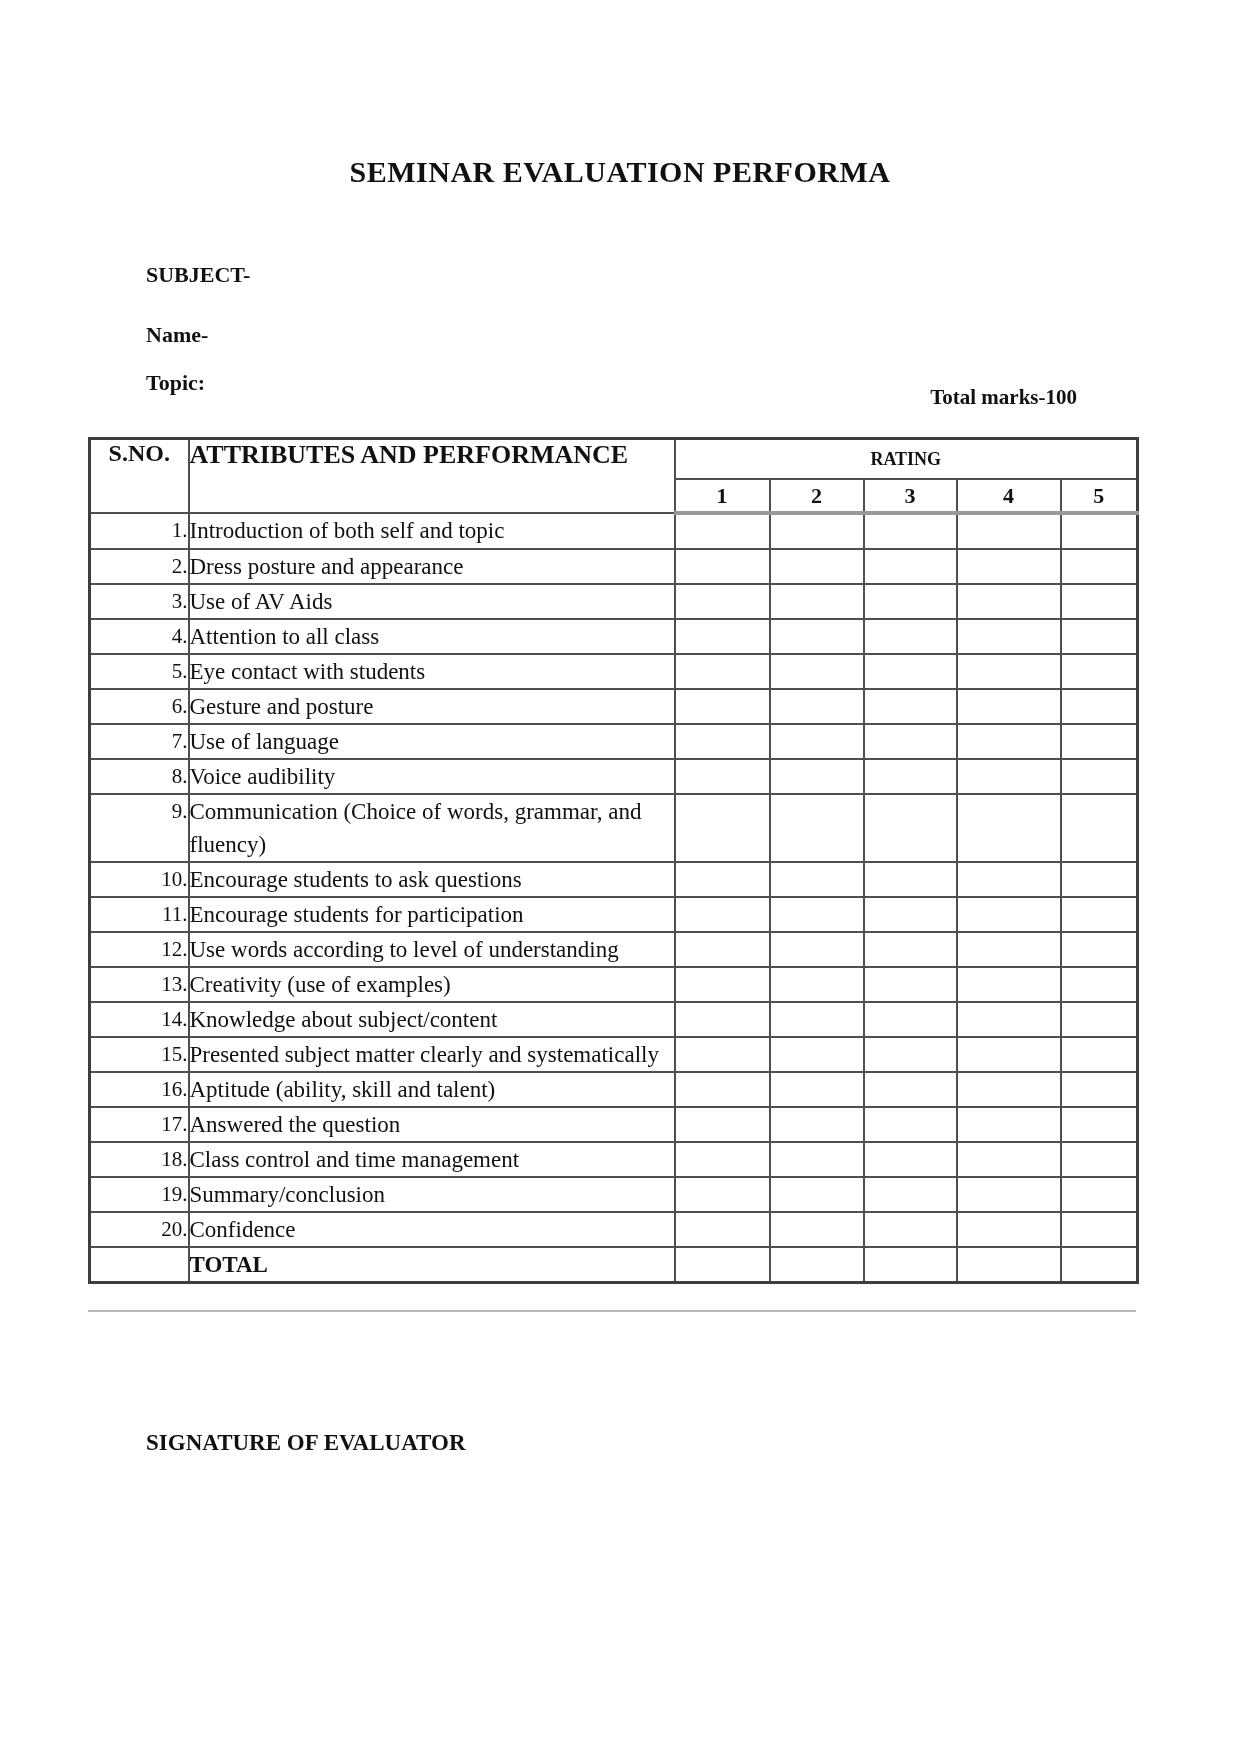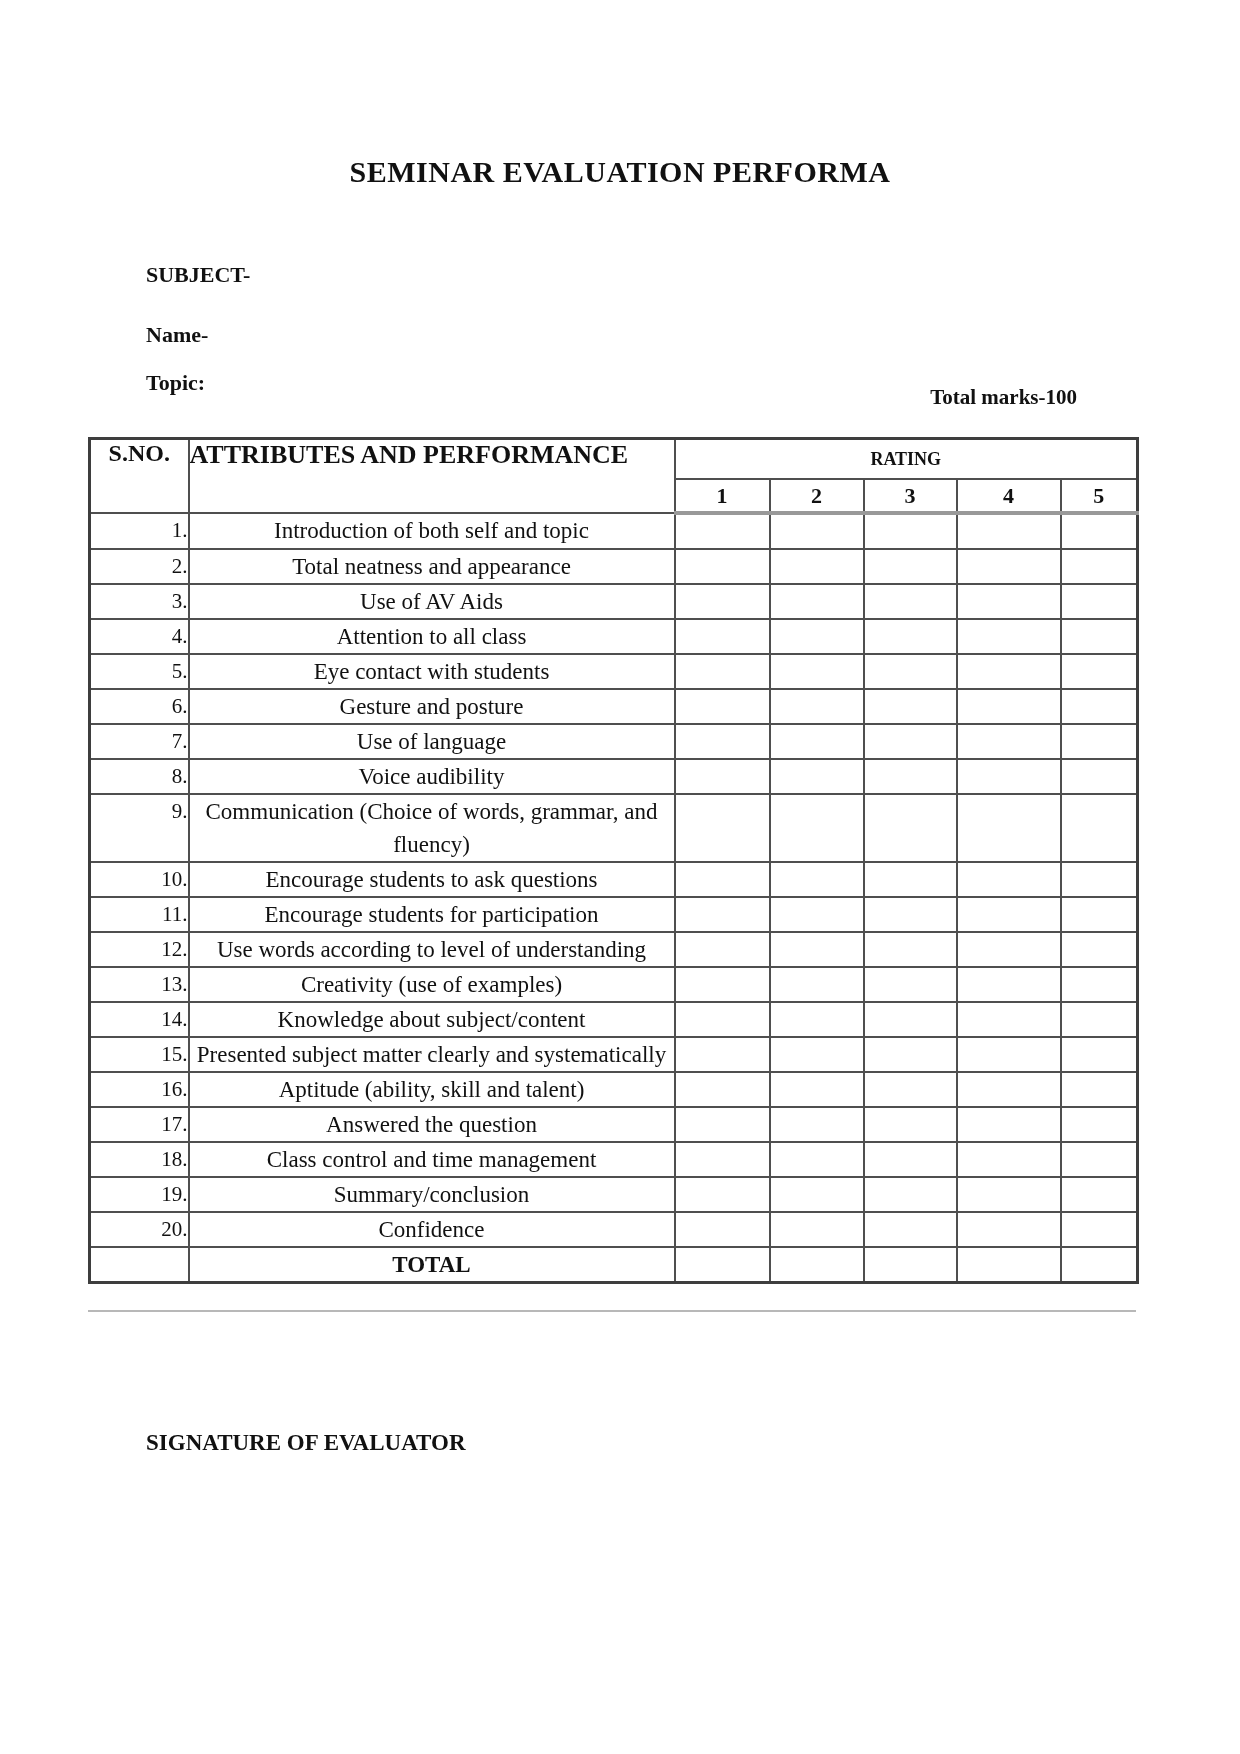--- a/index.html
+++ b/index.html
@@ -81,21 +81,21 @@
     height: 33px;
     line-height: 33px;
     vertical-align: top;
   }
   td.sno-cell {
     text-align: right;
     padding-right: 26px;
     font-size: 21px;
   }
   td.attr-cell {
-    text-align: center;
+    text-align: left;
     padding-left: 10px;
     padding-right: 76px;
   }
   tr.total-row td.attr-cell { font-weight: bold; }
   .table-underline {
     position: absolute;
     top: 1310px; left: 88px;
     width: 1048px; height: 2px;
     background: #b8b8b8;
   }
@@ -152,21 +152,21 @@
           <td class="sno-cell">1.</td>
           <td class="attr-cell">Introduction of both self and topic</td>
           <td class="rating-cell"></td>
           <td class="rating-cell"></td>
           <td class="rating-cell"></td>
           <td class="rating-cell"></td>
           <td class="rating-cell"></td>
         </tr>
         <tr>
           <td class="sno-cell">2.</td>
-          <td class="attr-cell">Total neatness and appearance</td>
+          <td class="attr-cell">Dress posture and appearance</td>
           <td class="rating-cell"></td>
           <td class="rating-cell"></td>
           <td class="rating-cell"></td>
           <td class="rating-cell"></td>
           <td class="rating-cell"></td>
         </tr>
         <tr>
           <td class="sno-cell">3.</td>
           <td class="attr-cell">Use of AV Aids</td>
           <td class="rating-cell"></td>

